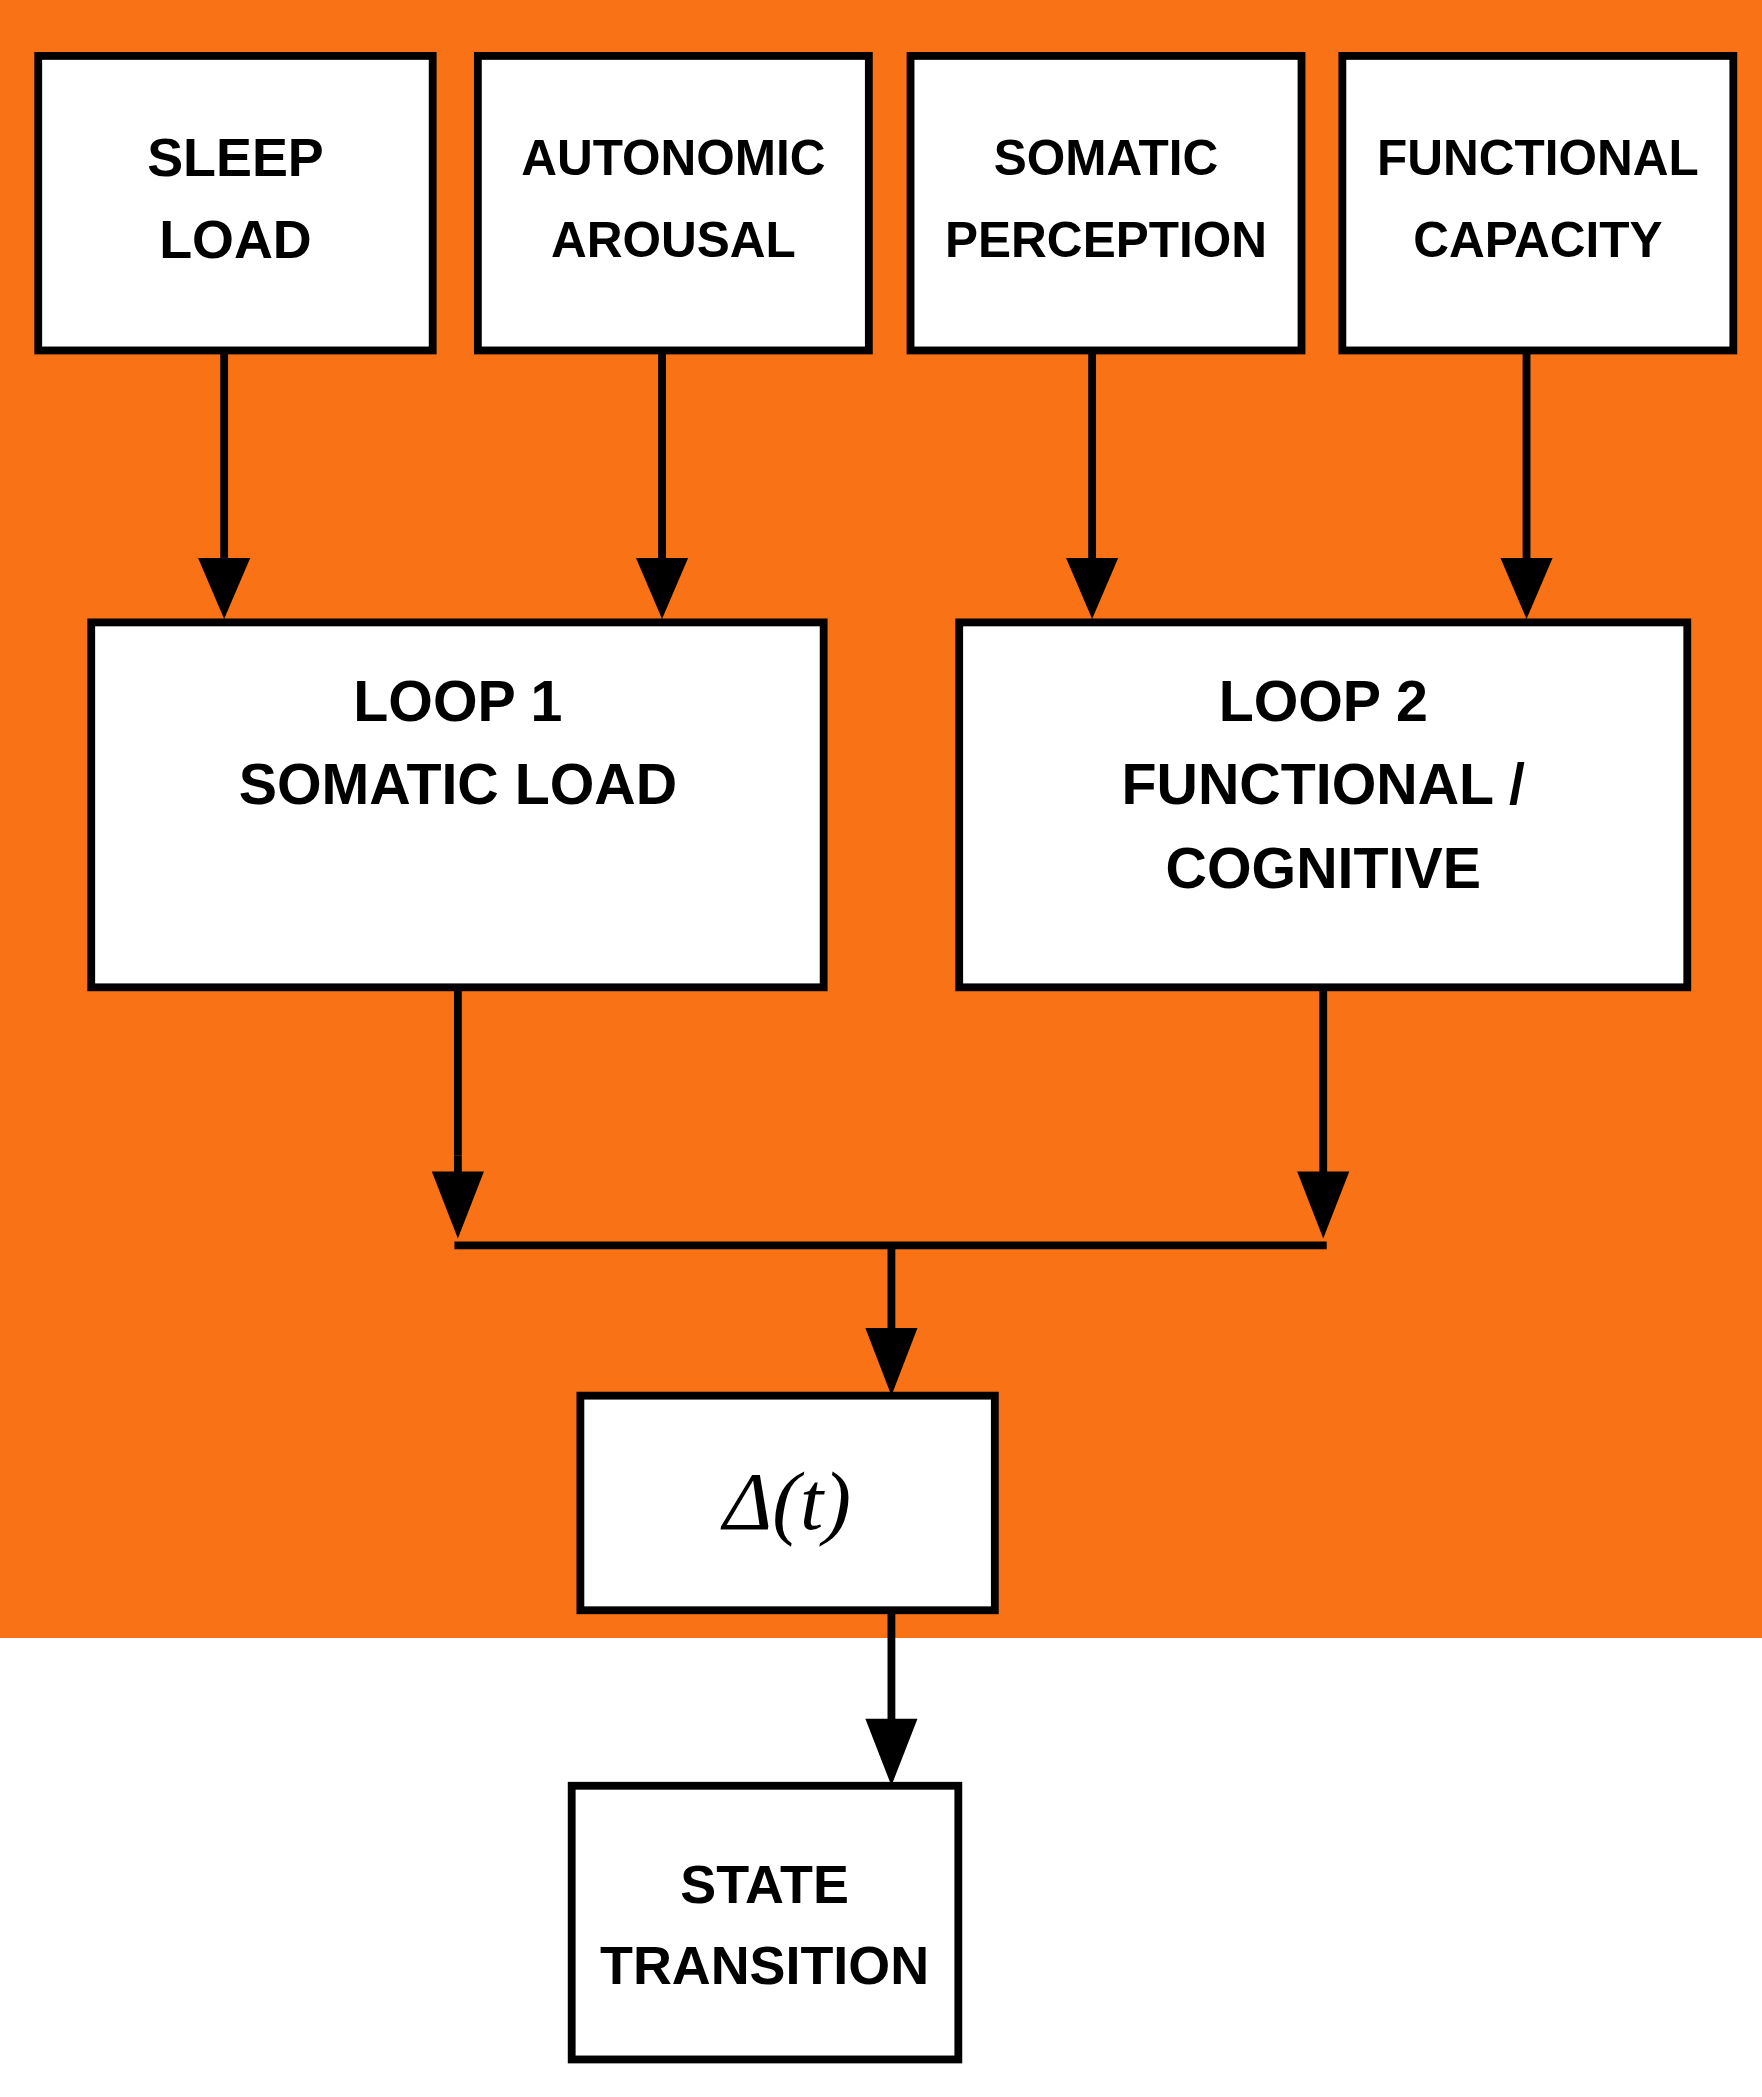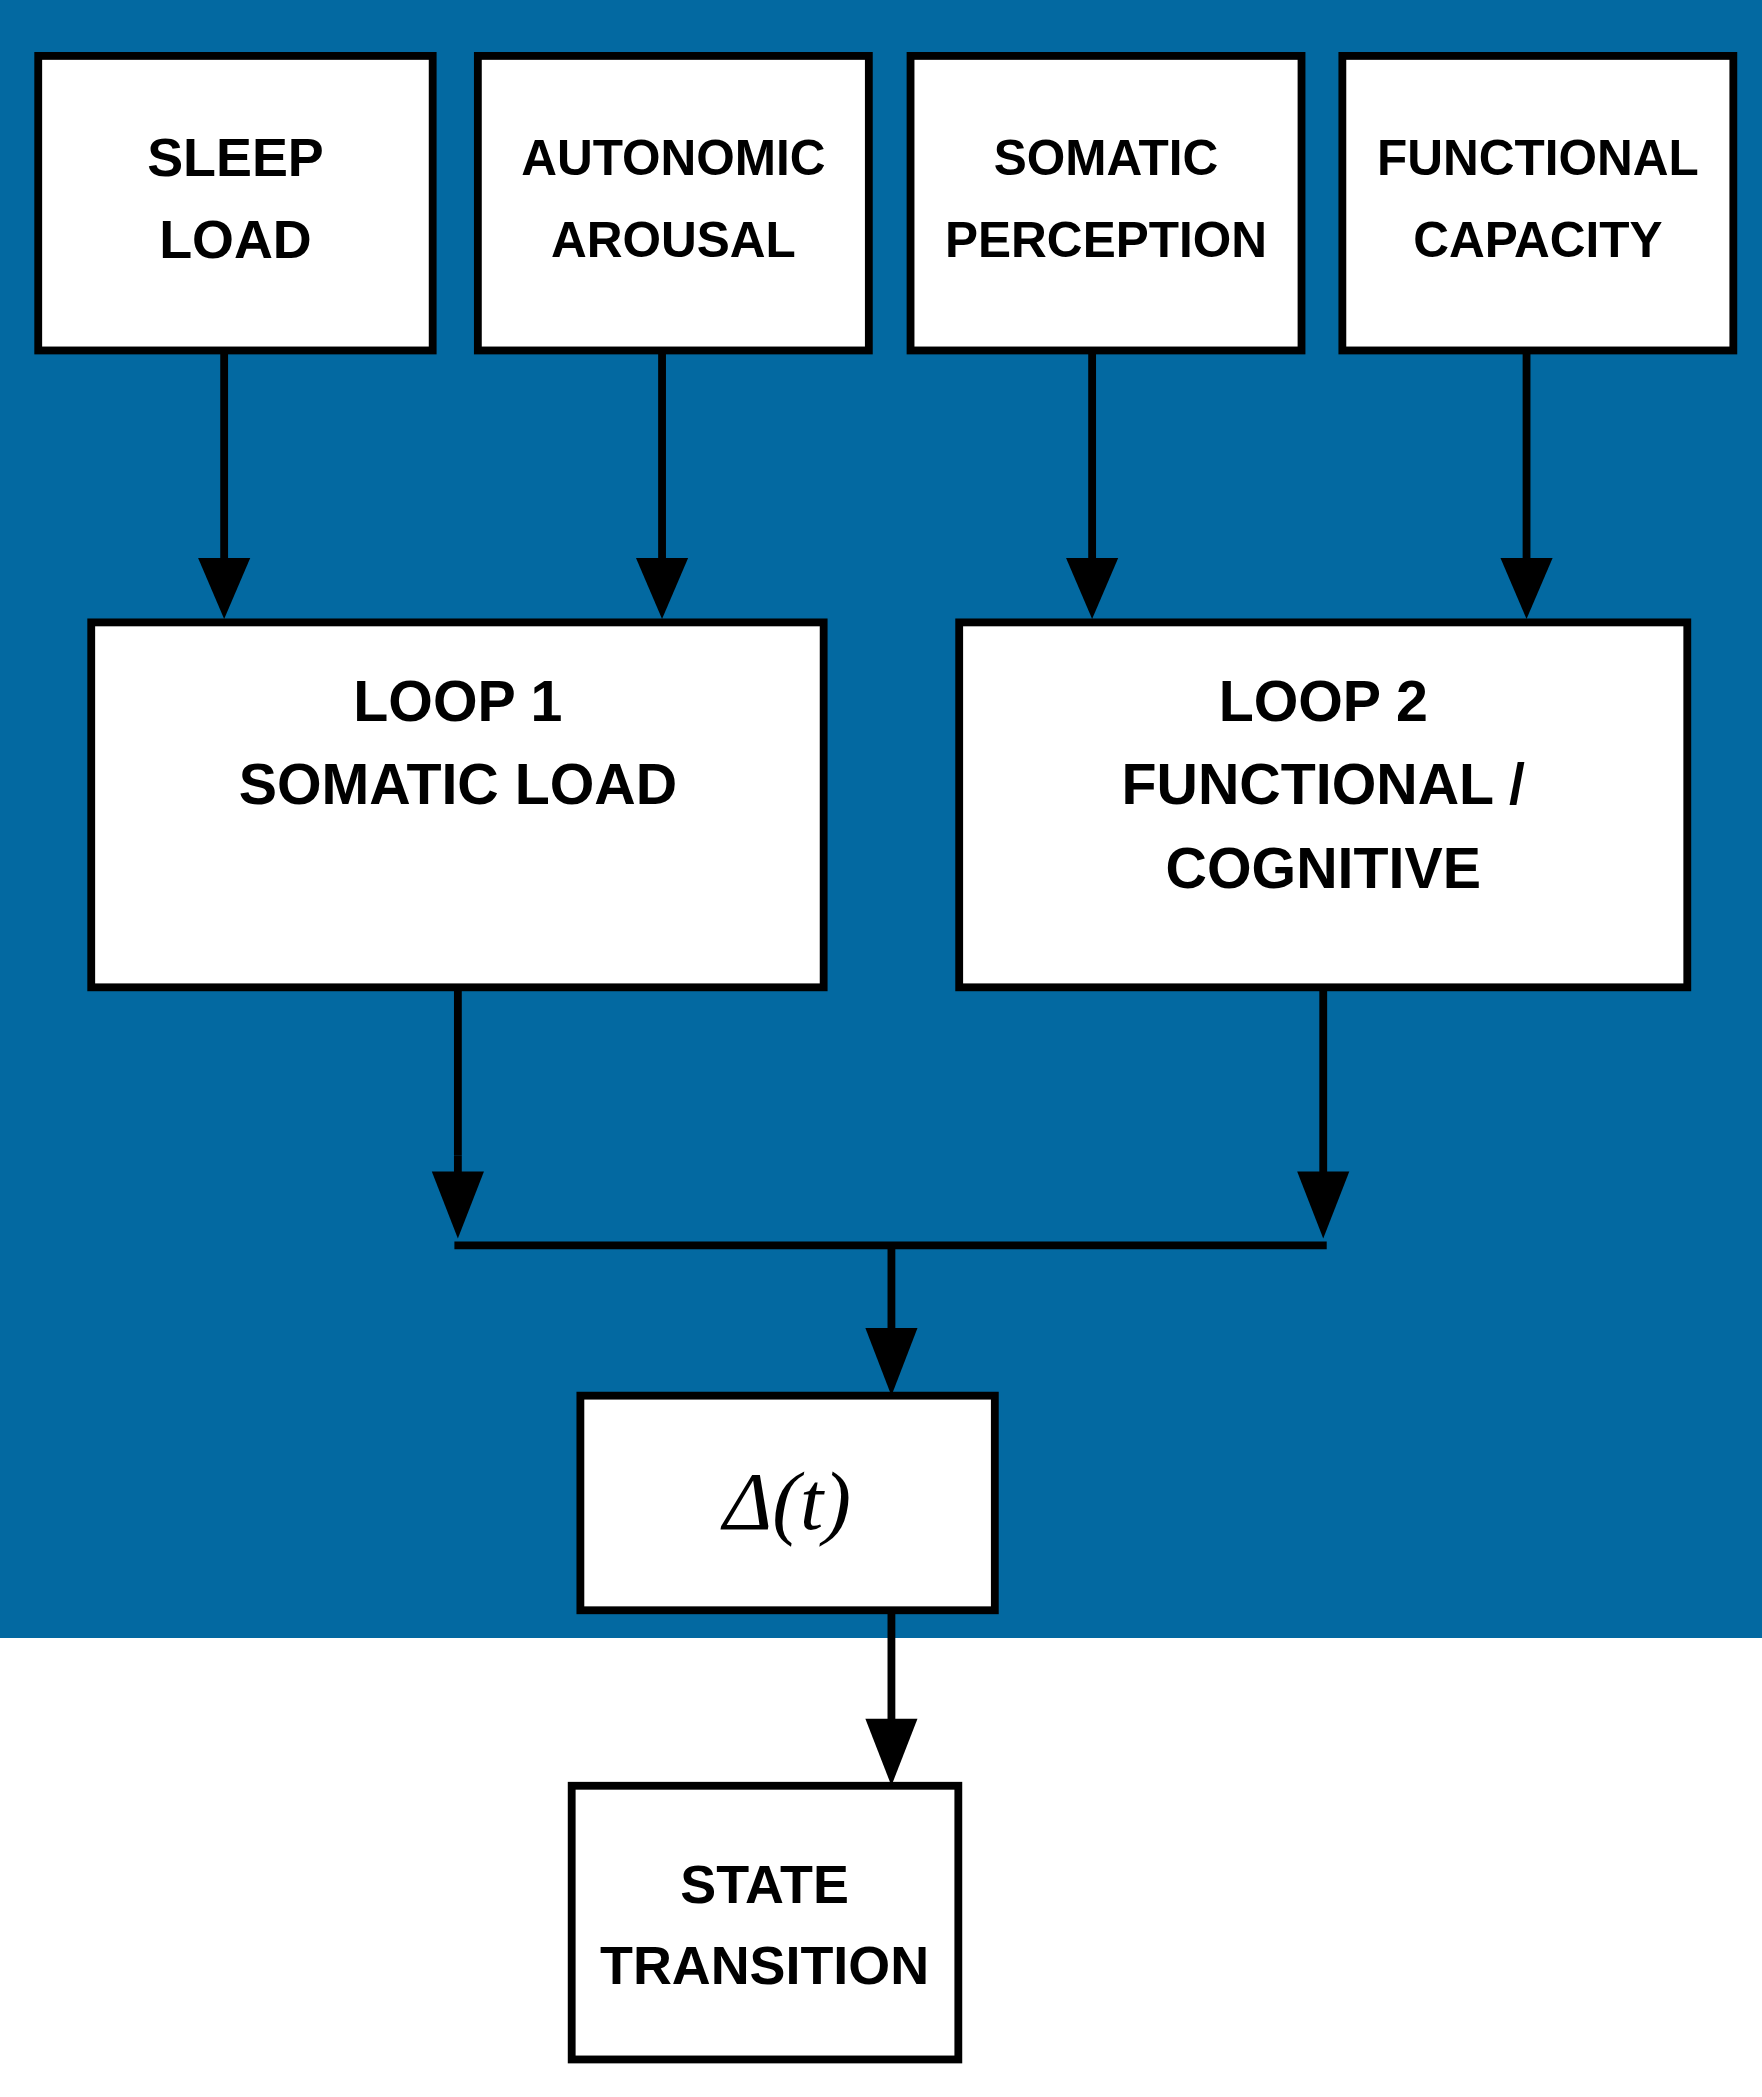--- a/index.html
+++ b/index.html
@@ -11,21 +11,21 @@
   body {
     width: 1762px;
     height: 2098px;
     overflow: hidden;
     font-family: "Liberation Sans", sans-serif;
   }
   #diagram-root {
     position: relative;
     width: 1762px;
     height: 1638px;
-    background: #0369a1;
+    background: #f97316;
   }
   svg#flow-svg {
     position: absolute;
     top: 0;
     left: 0;
     width: 1762px;
     height: 2098px;
     display: block;
   }
   .node-rect {

